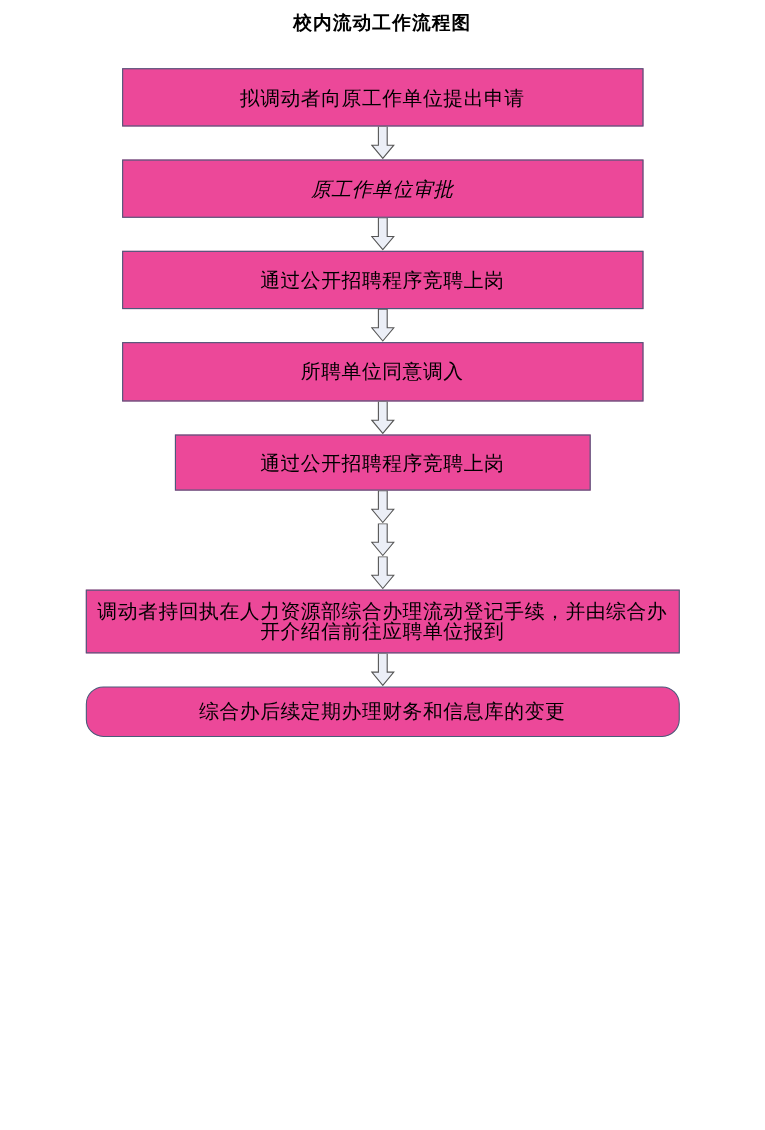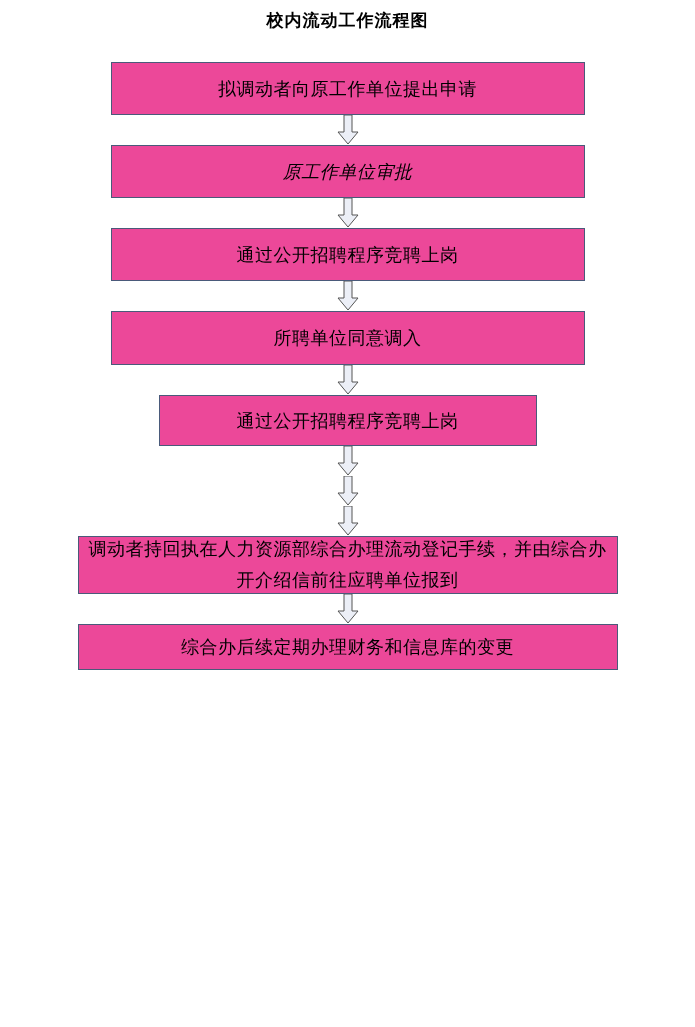--- a/index.html
+++ b/index.html
@@ -42,21 +42,21 @@
     display: flex;
     align-items: center;
     justify-content: center;
     text-align: center;
     font-size: 18px;
     line-height: 24px;
     padding: 6px 10px;
     letter-spacing: 0.5px;
   }
   .node.two-line {
-    line-height: 31px;
+    line-height: 18px;
   }
   .arrow {
     width: 22px;
     height: 30px;
     display: block;
   }
   .arrow svg { display: block; }
 </style>
 </head>
 <body>
@@ -134,18 +134,18 @@
     <div class="node two-line" style="width:540px;height:58px;">
       <span>调动者持回执在人力资源部综合办理流动登记手续，并由综合办开介绍信前往应聘单位报到</span>
     </div>
 
     <span class="arrow">
       <svg width="22" height="30" viewBox="0 0 22 30">
         <polygon points="7,0 15,0 15,17 21,17 11,29 1,17 7,17" fill="#eceff7" stroke="#555555" stroke-width="1"></polygon>
       </svg>
     </span>
 
-    <div class="node" style="width:540px;height:46px;">
+    <div class="node" style="width:540px;height:46px;border-radius:16px;">
       <span>综合办后续定期办理财务和信息库的变更</span>
     </div>
 
   </div>
 </div>
 
 </body></html>

